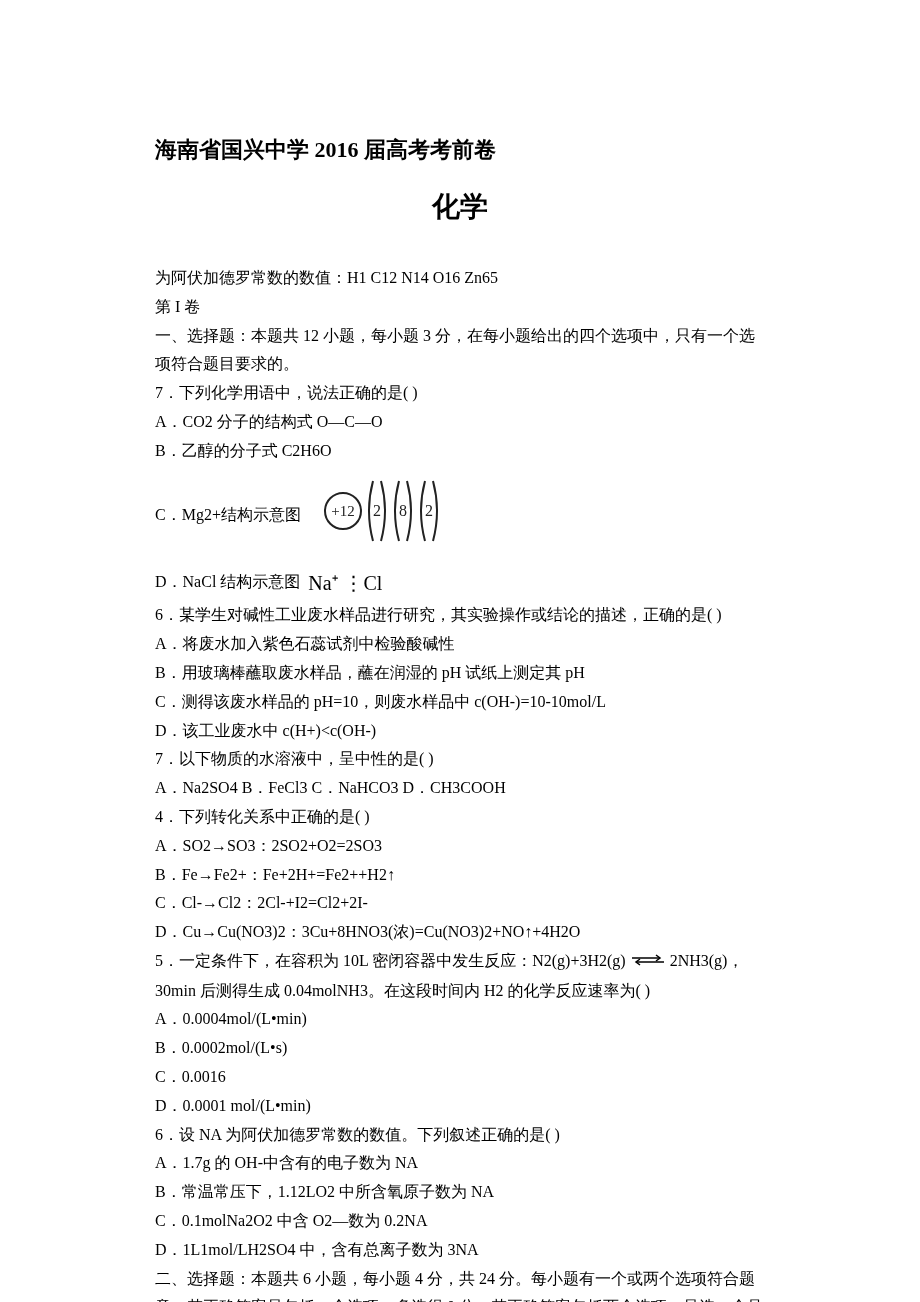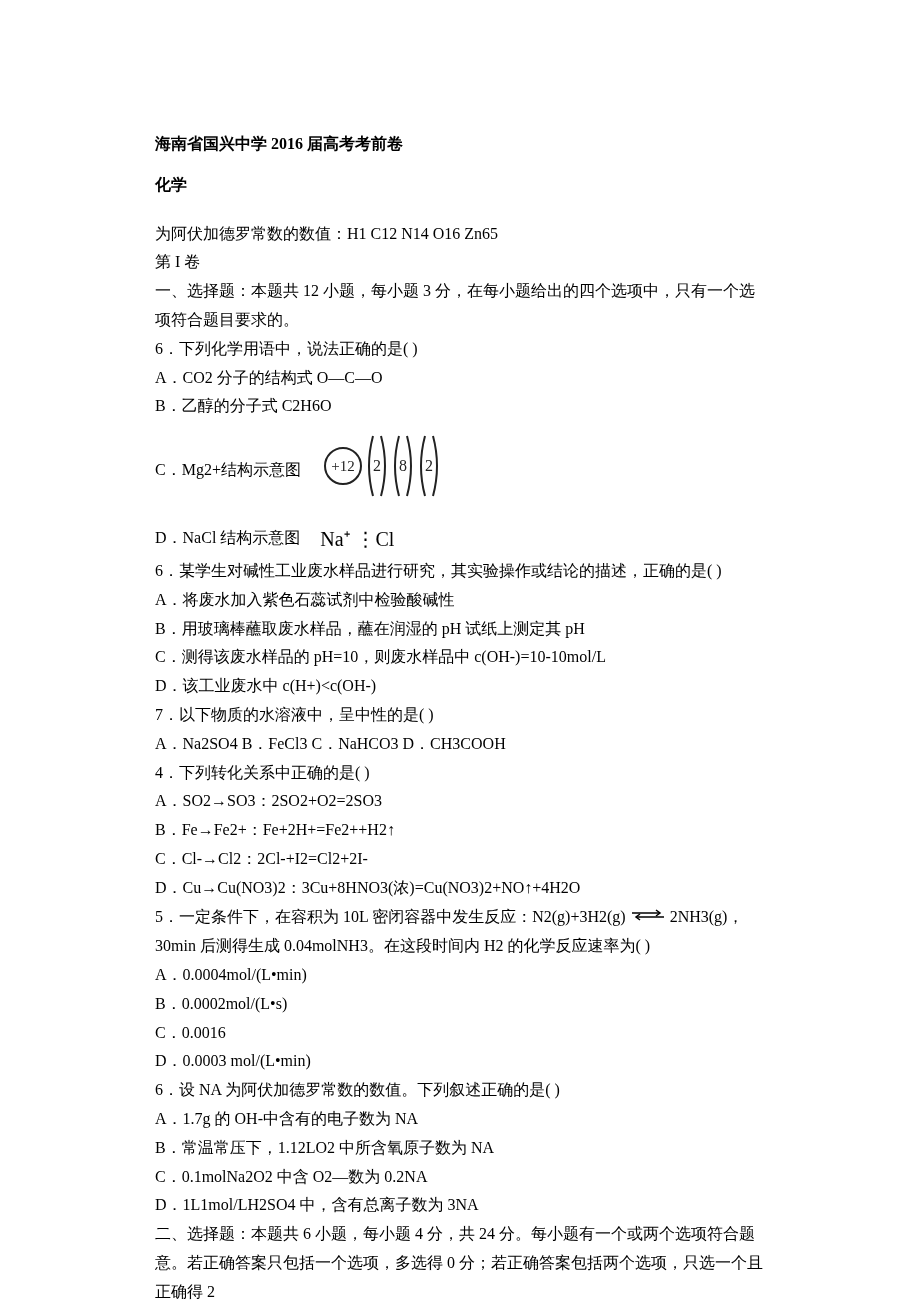--- a/index.html
+++ b/index.html
@@ -8,63 +8,64 @@
       line-height: 1.8;
       color: #000;
       background: #fff;
       width: 920px;
       margin: 0;
       padding: 130px 155px 60px 155px;
       box-sizing: border-box;
     }
     .title {
       font-family: "KaiTi", "楷体", serif;
-      font-size: 16px;
+      font-size: 22px;
       font-weight: bold;
       text-align: left;
       margin-bottom: 12px;
     }
     .subject {
       font-family: "KaiTi", "楷体", serif;
-      font-size: 16px;
+      font-size: 28px;
       font-weight: bold;
-      margin-bottom: 20px;
+      text-align: center;
+      margin-bottom: 32px;
     }
     .line {
       margin: 0;
       padding: 0;
     }
     .mg-diagram {
       display: inline-block;
       vertical-align: middle;
       margin-left: 10px;
     }
     .nacl-formula {
       display: inline-block;
       vertical-align: middle;
       font-size: 20px;
-      margin-left: 16px;
+      margin-left: 4px;
       text-align: center;
     }
     .eq-arrow {
       display: inline-block;
       vertical-align: middle;
     }
   </style>
 </head>
 <body>
 
 <div class="title">海南省国兴中学 2016 届高考考前卷</div>
 <div class="subject">化学</div>
 
 <p class="line">为阿伏加德罗常数的数值：H1   C12   N14   O16   Zn65</p>
 <p class="line">第 I 卷</p>
 <p class="line">一、选择题：本题共 12 小题，每小题 3 分，在每小题给出的四个选项中，只有一个选项符合题目要求的。</p>
 
-<p class="line">6．下列化学用语中，说法正确的是(       )</p>
+<p class="line">7．下列化学用语中，说法正确的是(       )</p>
 <p class="line">A．CO2 分子的结构式 O—C—O</p>
 <p class="line">B．乙醇的分子式 C2H6O</p>
 
 <p class="line">
   <span>C．Mg2+结构示意图</span>
   <span class="mg-diagram">
     <svg width="130" height="90" viewBox="0 0 130 90">
       <circle cx="28" cy="45" r="18" fill="none" stroke="#222" stroke-width="2"></circle>
       <text x="28" y="50" text-anchor="middle" font-size="15" fill="#222">+12</text>
       <path d="M 58 15 Q 50 45 58 75" fill="none" stroke="#222" stroke-width="2"></path>
@@ -108,21 +109,21 @@
       <polyline points="26,2 30,5 26,8" fill="none" stroke="#000" stroke-width="1.5"></polyline>
       <line x1="6" y1="9" x2="34" y2="9" stroke="#000" stroke-width="1.5"></line>
       <polyline points="10,6 6,9 10,12" fill="none" stroke="#000" stroke-width="1.5"></polyline>
     </svg>
   </span>
   <span>2NH3(g)，30min 后测得生成 0.04molNH3。在这段时间内 H2 的化学反应速率为(       )</span>
 </p>
 <p class="line">A．0.0004mol/(L•min)</p>
 <p class="line">B．0.0002mol/(L•s)</p>
 <p class="line">C．0.0016</p>
-<p class="line">D．0.0003 mol/(L•min)</p>
+<p class="line">D．0.0001 mol/(L•min)</p>
 
 <p class="line">6．设 NA 为阿伏加德罗常数的数值。下列叙述正确的是(       )</p>
 <p class="line">A．1.7g 的 OH-中含有的电子数为 NA</p>
 <p class="line">B．常温常压下，1.12LO2 中所含氧原子数为 NA</p>
 <p class="line">C．0.1molNa2O2 中含 O2—数为 0.2NA</p>
 <p class="line">D．1L1mol/LH2SO4 中，含有总离子数为 3NA</p>
 
 <p class="line">二、选择题：本题共 6 小题，每小题 4 分，共 24 分。每小题有一个或两个选项符合题意。若正确答案只包括一个选项，多选得 0 分；若正确答案包括两个选项，只选一个且正确得 2</p>
 
 </body></html>

